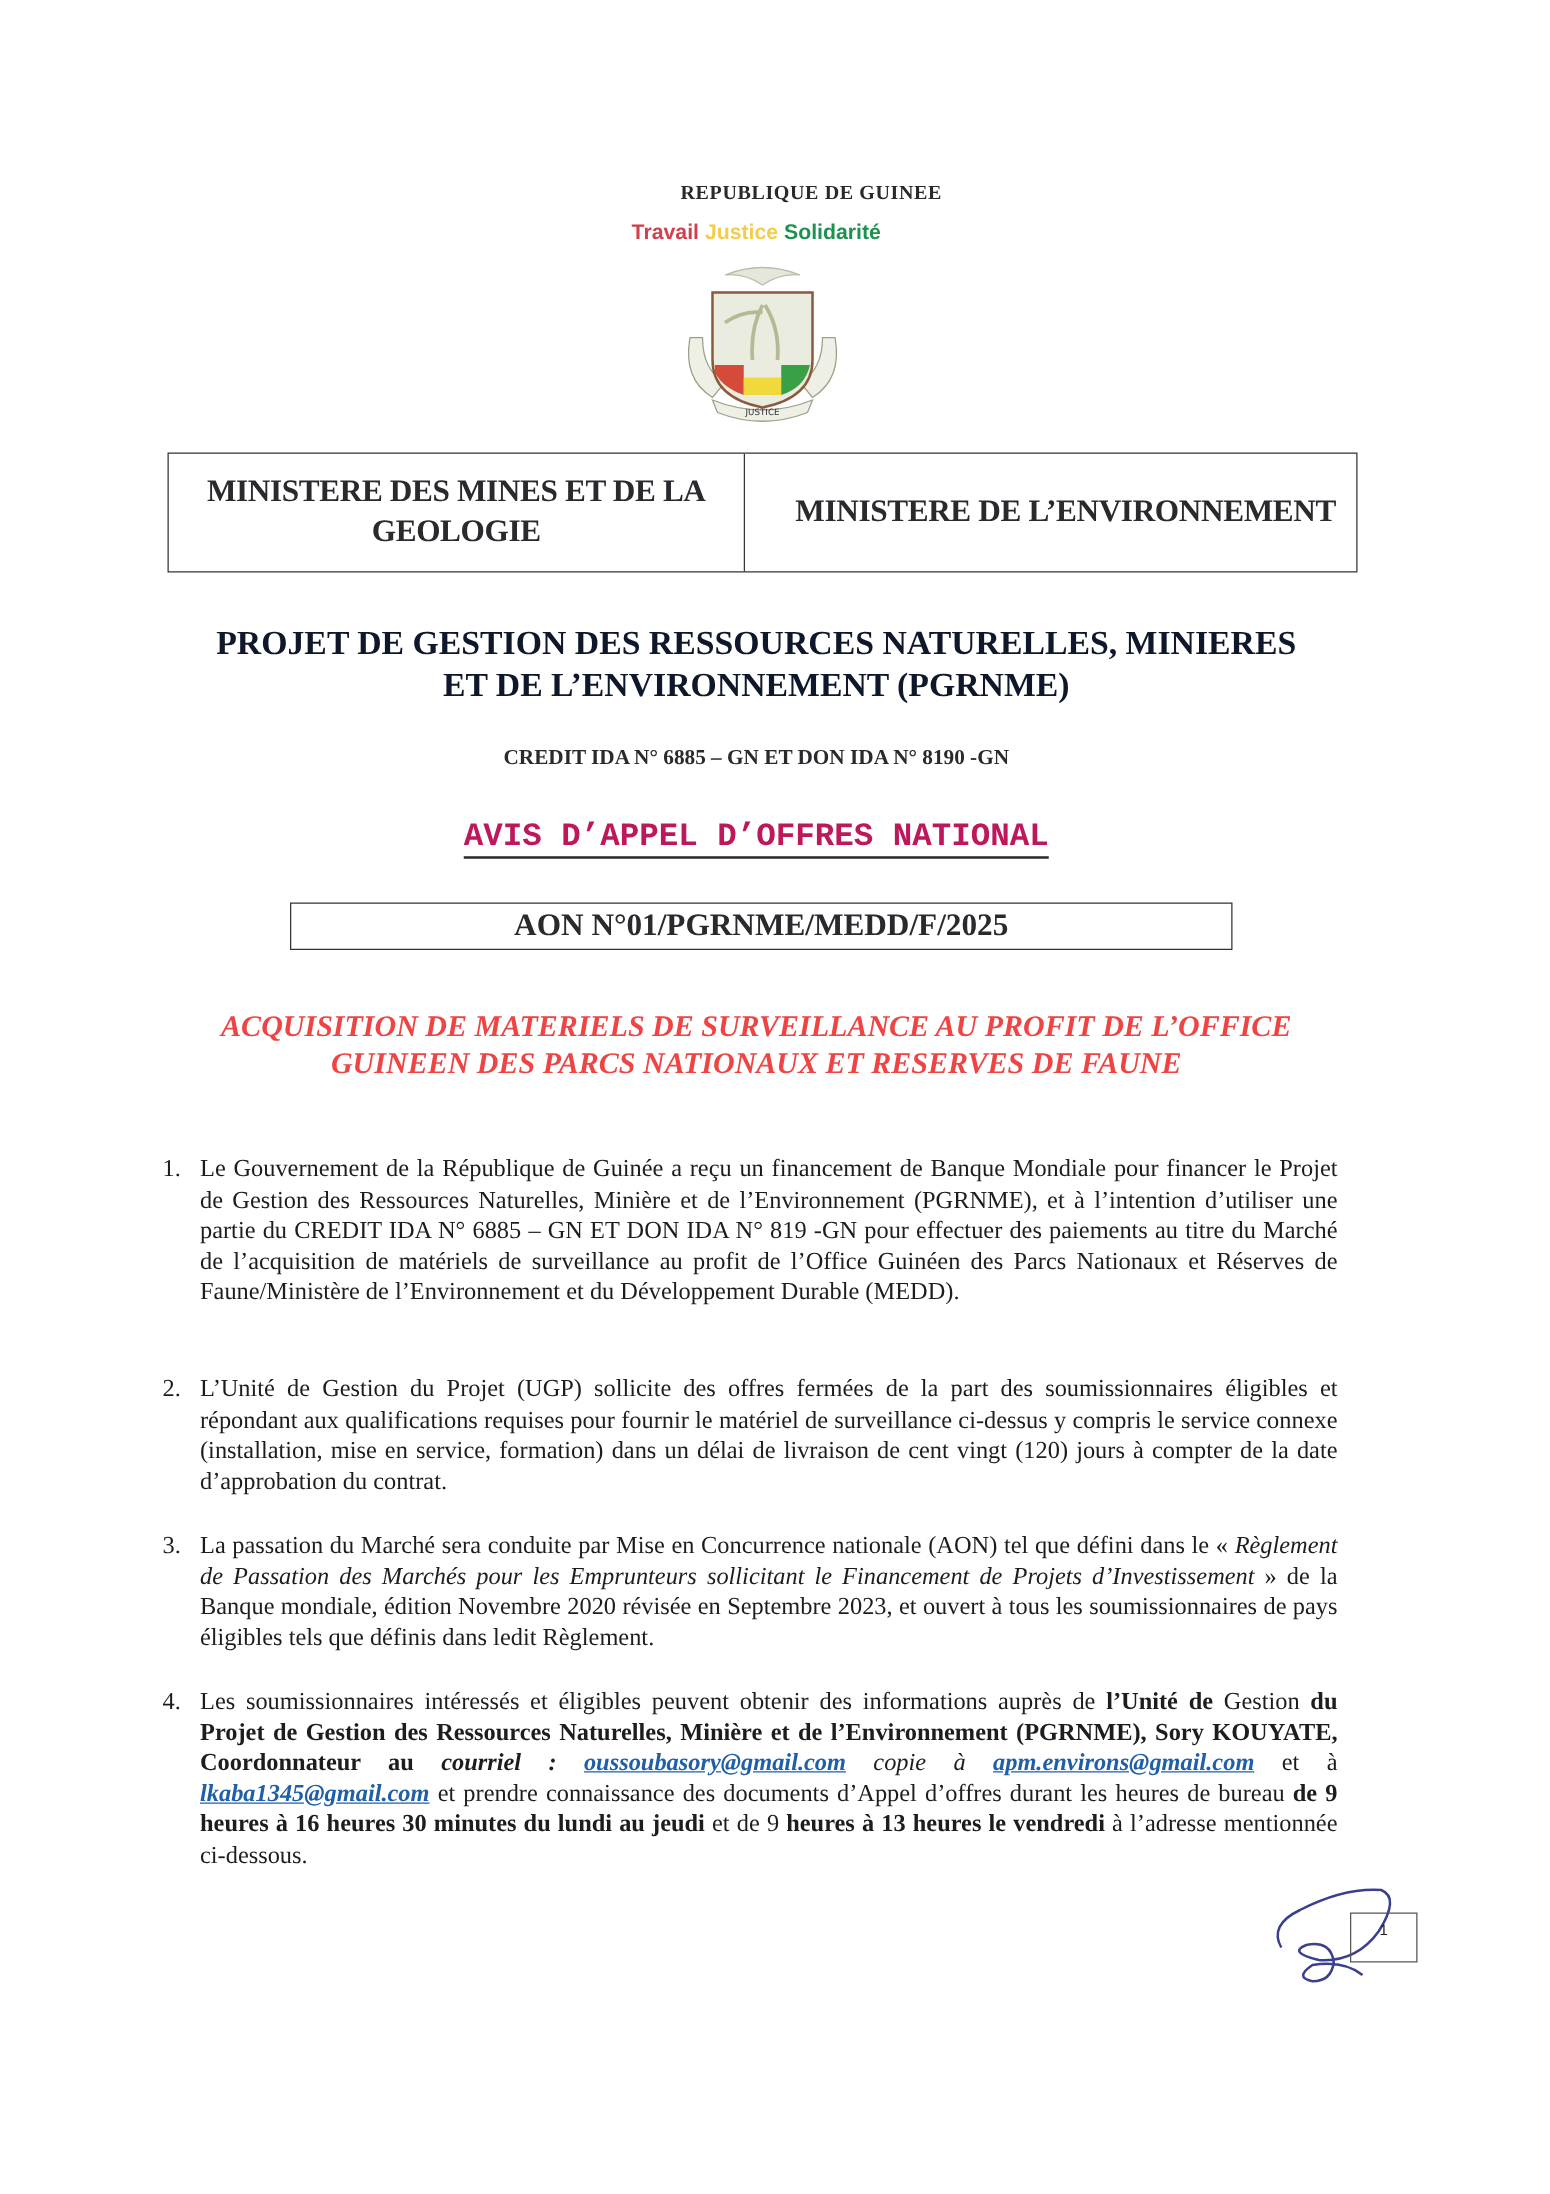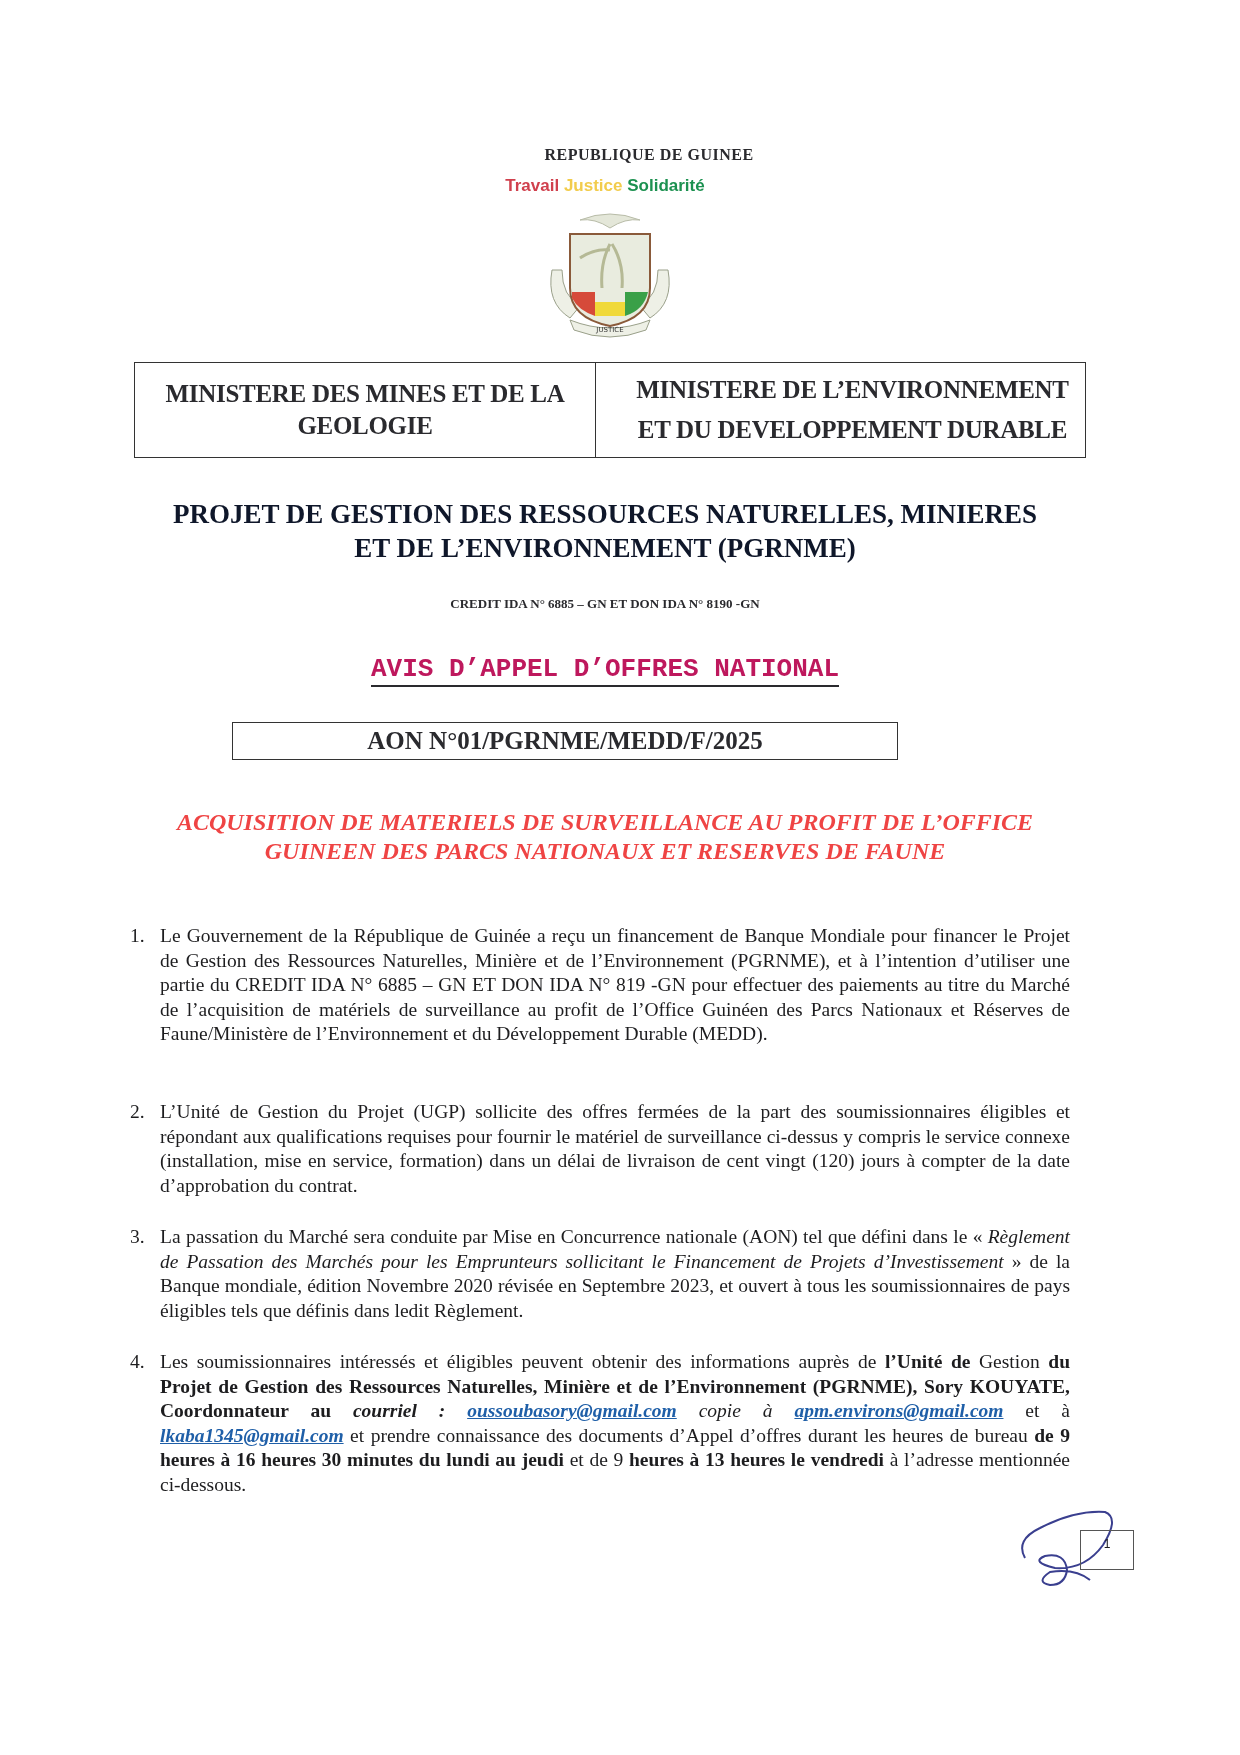--- a/index.html
+++ b/index.html
@@ -12,24 +12,24 @@
   .motto .w1 { color: #d0404d; text-align: center; }
   .motto .w2 { color: #f2cc4c; }
   .motto .w3 { color: #1c9150; }
   .emblem { top: 208px; left: 540px; width: 140px; height: 132px; }
   .ministries { top: 362px; left: 134px; width: 952px; height: 96px; border: 1.5px solid #333; display: flex; box-sizing: border-box; gap: 24px; }
   .ministries .cell { flex: 1; display: flex; align-items: center; justify-content: center; text-align: center;
                       font-size: 25px; font-weight: bold; line-height: 1.3; color:#2a2a2e; letter-spacing: -0.3px; }
   .ministries .cell.left { border-right: 1.5px solid #333; flex: 0 0 460px; padding-top: 0; }
   .ministries .cell.right { line-height: 1.6; }
   .project { top: 498px; left: 0; width: 1210px; font-size: 27px; font-weight: bold; line-height: 1.25; color:#0f172a; }
-  .credit { top: 596px; left: 0; width: 1210px; font-size: 13px; font-weight: bold; color:#2a2a2e; }
+  .credit { top: 596px; left: 0; width: 1210px; font-size: 17px; font-weight: bold; color:#2a2a2e; }
   .avis { top: 654px; left: 0; width: 1210px; font-size: 26px; font-weight: bold; color:#be185d;font-family:Liberation Mono, monospace; }
   .avis span { border-bottom: 2px solid #2a2a2e; padding-bottom: 1px; }
-  .aon { top: 722px; left: 232px; width: 666px; height: 38px; border: 1.5px solid #333; box-sizing: border-box;
+  .aon { top: 722px; left: 232px; width: 754px; height: 38px; border: 1.5px solid #333; box-sizing: border-box;
          font-size: 25px; font-weight: bold; display: flex; align-items: center; justify-content: center; color:#2a2a2e; }
   .acq { top: 808px; left: 0; width: 1210px; font-size: 24px; font-weight: bold; font-style: italic; line-height: 1.2; color:#ef4444; }
   .para { left: 130px; width: 940px; font-size: 19.5px; line-height: 24.5px; text-align: justify; color:#1d1d1f; }
   .para .num { position: absolute; left: 0; top: 0; }
   .para .body { margin-left: 30px; display: block; }
   .p1 { top: 924px; }
   .p2 { top: 1100px; }
   .p3 { top: 1225px; }
   .p4 { top: 1350px; }
   .b { font-weight: bold; }
@@ -62,21 +62,20 @@
   <path d="M40 50 Q55 40 70 42" stroke="#b5b995" stroke-width="3" fill="none"></path>
   <path d="M30 112 Q70 128 110 112 L106 122 Q70 136 34 122 Z" fill="#eef0e6" stroke="#9aa08a"></path>
   <text x="70" y="124" font-size="7" text-anchor="middle" fill="#333" font-family="DejaVu Sans, sans-serif">JUSTICE</text>
 </svg>
 
 <div class="abs ministries">
   <div class="cell left">MINISTERE DES MINES ET DE LA GEOLOGIE</div>
   <div class="cell right">
     <div>
       <div>MINISTERE DE L’ENVIRONNEMENT</div>
-      <div>ET DU DEVELOPPEMENT DURABLE</div>
     </div>
   </div>
 </div>
 
 <div class="abs center project">
   <div>PROJET DE GESTION DES RESSOURCES NATURELLES, MINIERES</div>
   <div>ET DE L’ENVIRONNEMENT (PGRNME)</div>
 </div>
 <div class="abs center credit">CREDIT IDA N° 6885 – GN ET DON IDA N° 8190 -GN</div>
 

